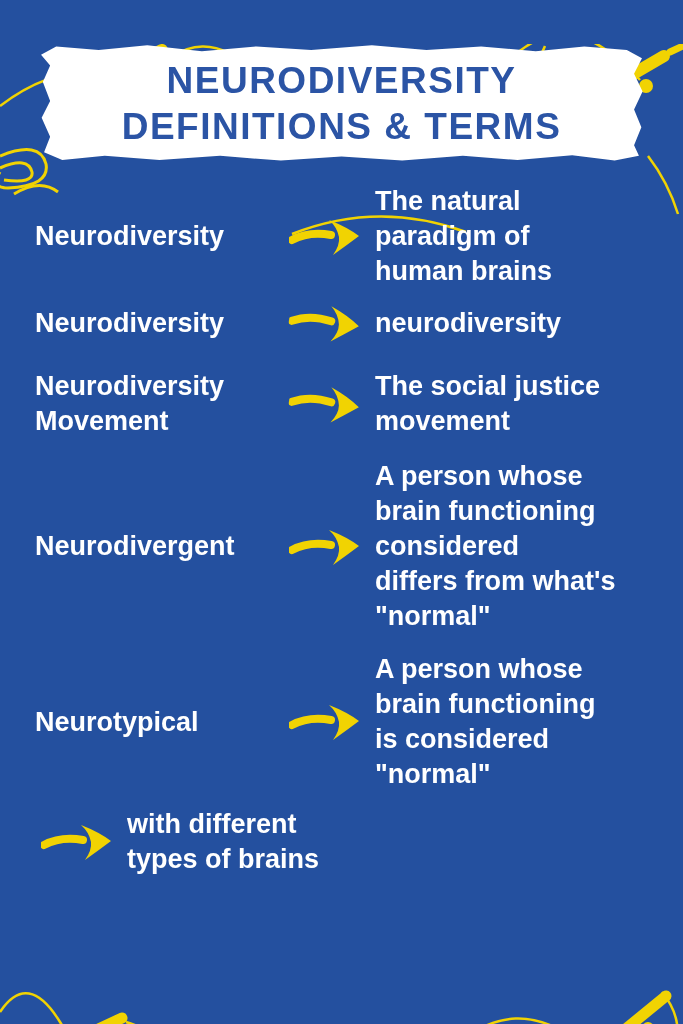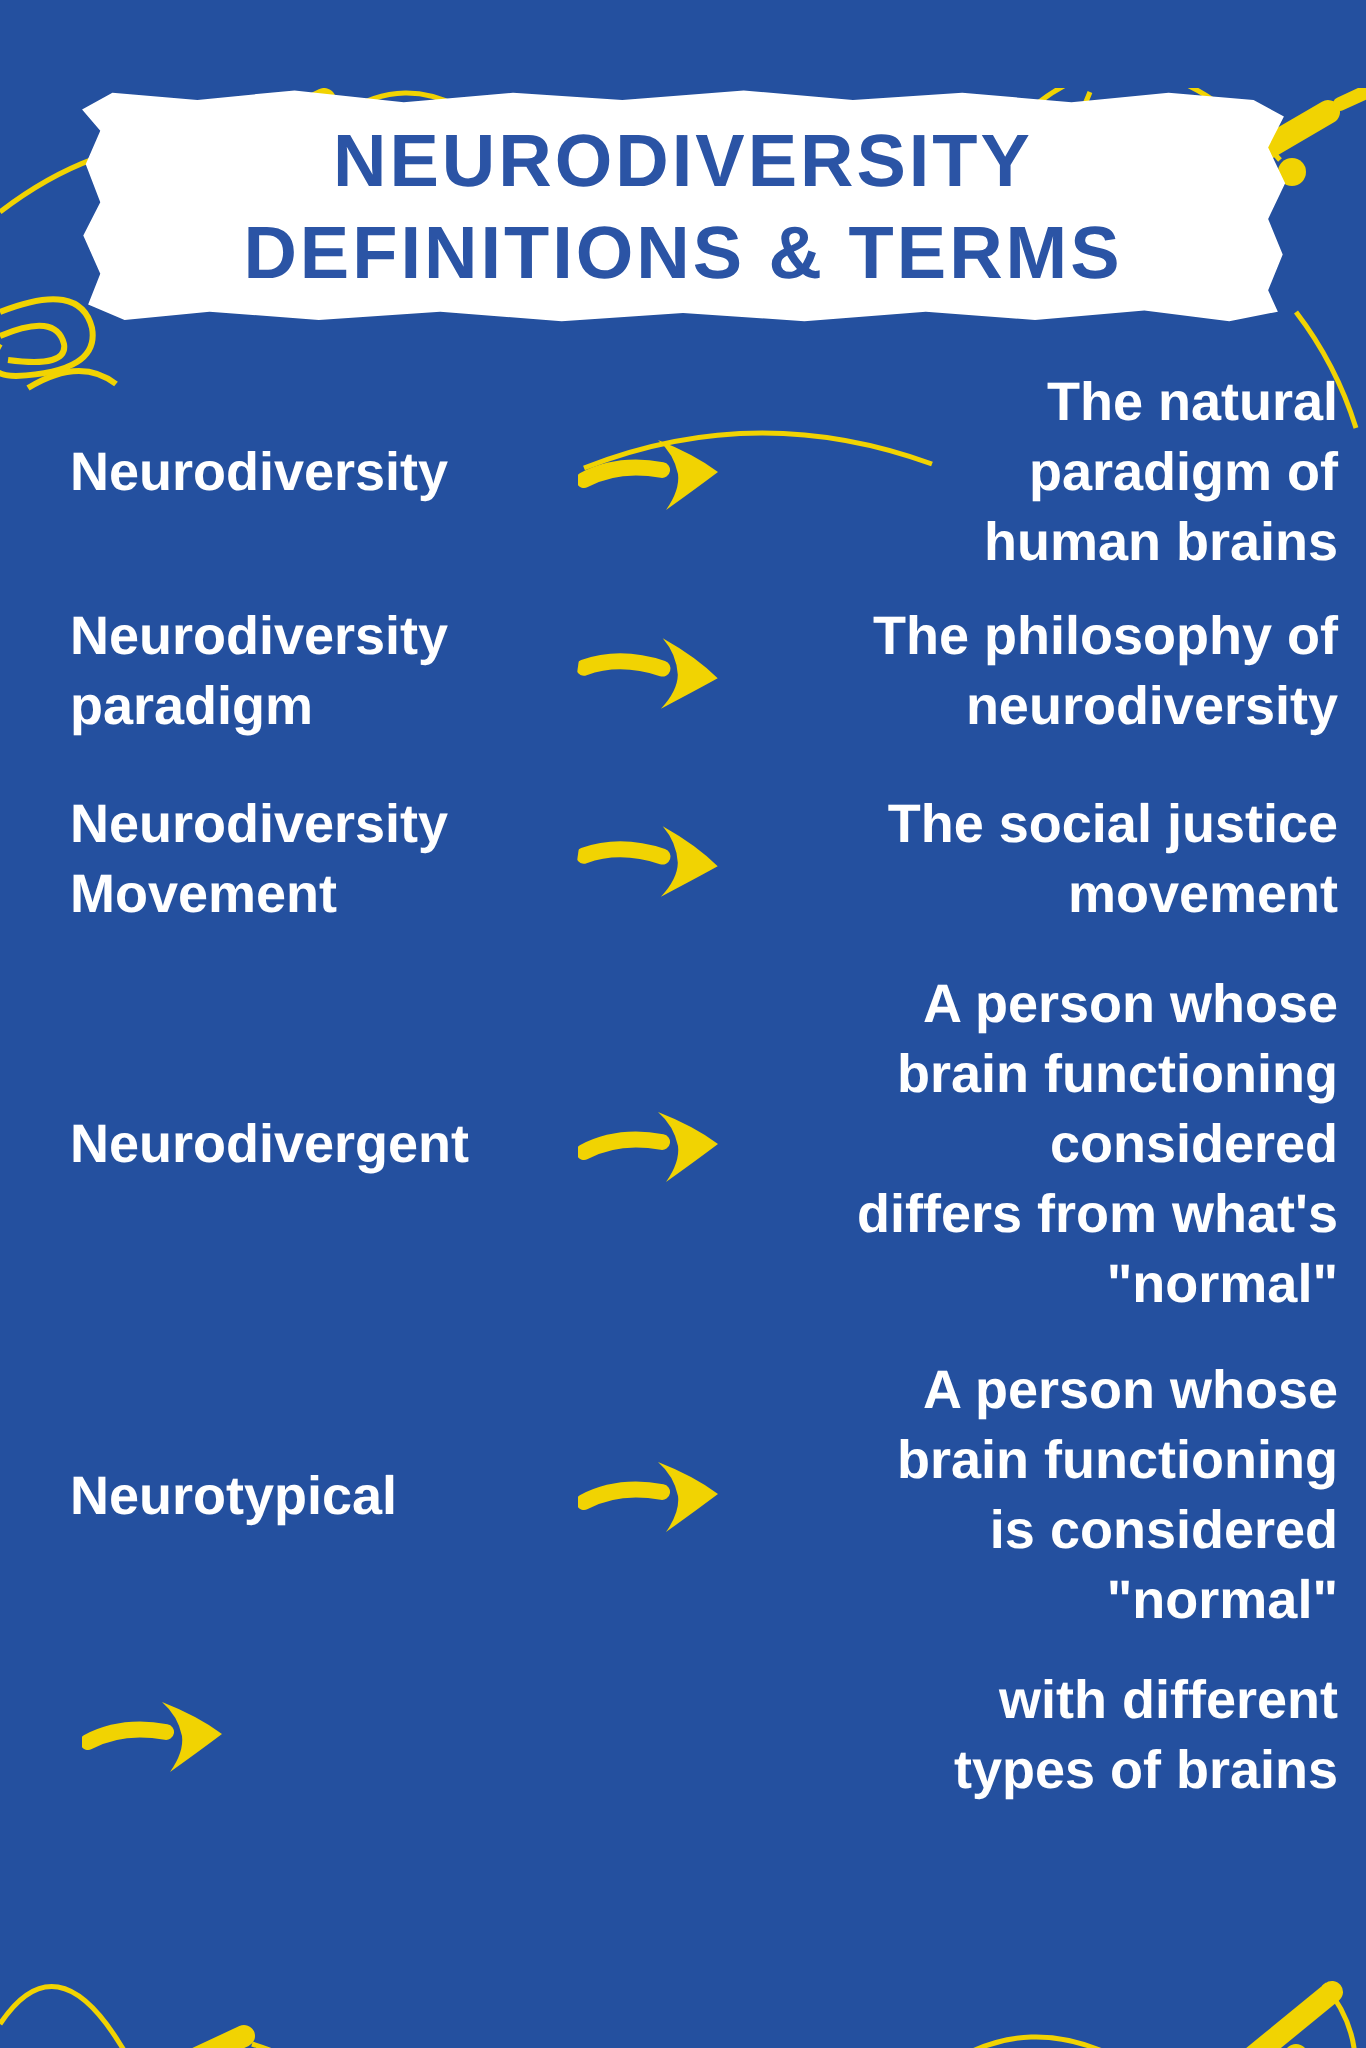--- a/index.html
+++ b/index.html
@@ -67,21 +67,21 @@
     font-size:27px; line-height:35px; font-weight:bold;
   }
   .arrow {
     width:92px; flex-shrink:0;
     display:flex; align-items:center; justify-content:center;
   }
   .row-2 .arrow svg, .row-3 .arrow svg { transform:rotate(8deg); }
   .def {
     flex:1;
     color: var(--text-white);
-    font-size:27px; line-height:35px; font-weight:bold;text-align:right;
+    font-size:27px; line-height:35px; font-weight:bold;
   }
 </style>
 </head>
 <body>
 
 <div class="poster">
 
   <svg class="decor" viewBox="0 0 683 1024" xmlns="http://www.w3.org/2000/svg" aria-hidden="true">
     <g stroke="var(--accent-yellow)" fill="none" stroke-width="2.5">
 
@@ -154,30 +154,28 @@
       <div class="def">
         <div>The natural</div>
         <div>paradigm of</div>
         <div>human brains</div>
       </div>
     </div>
 
     <div class="row row-2">
       <div class="term">
         <div>Neurodiversity</div>
-        <div>paradigm</div>
-      </div>
-      <div class="arrow">
-        <svg width="80" height="44" viewBox="0 0 80 44">
-          <path d="M3 25 Q20 16 42 20" stroke="var(--accent-yellow)" stroke-width="8" fill="none" stroke-linecap="round"></path>
-          <path d="M40 5 Q58 12 70 21 Q58 30 44 40 Q51 30 50 22 Q48 12 40 5 Z" fill="var(--accent-yellow)"></path>
-        </svg>
-      </div>
-      <div class="def">
-        <div>The philosophy of</div>
+      </div>
+      <div class="arrow">
+        <svg width="80" height="44" viewBox="0 0 80 44">
+          <path d="M3 25 Q20 16 42 20" stroke="var(--accent-yellow)" stroke-width="8" fill="none" stroke-linecap="round"></path>
+          <path d="M40 5 Q58 12 70 21 Q58 30 44 40 Q51 30 50 22 Q48 12 40 5 Z" fill="var(--accent-yellow)"></path>
+        </svg>
+      </div>
+      <div class="def">
         <div>neurodiversity</div>
       </div>
     </div>
 
     <div class="row row-3">
       <div class="term">
         <div>Neurodiversity</div>
         <div>Movement</div>
       </div>
       <div class="arrow">

